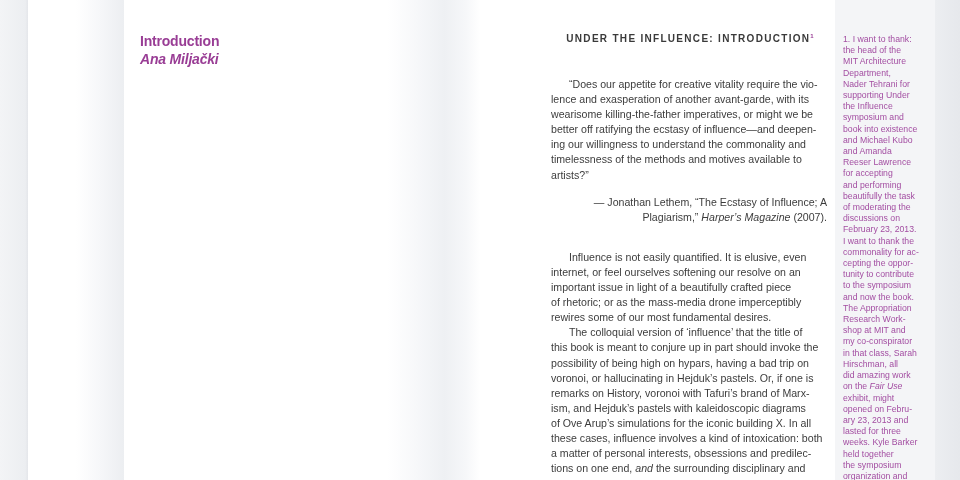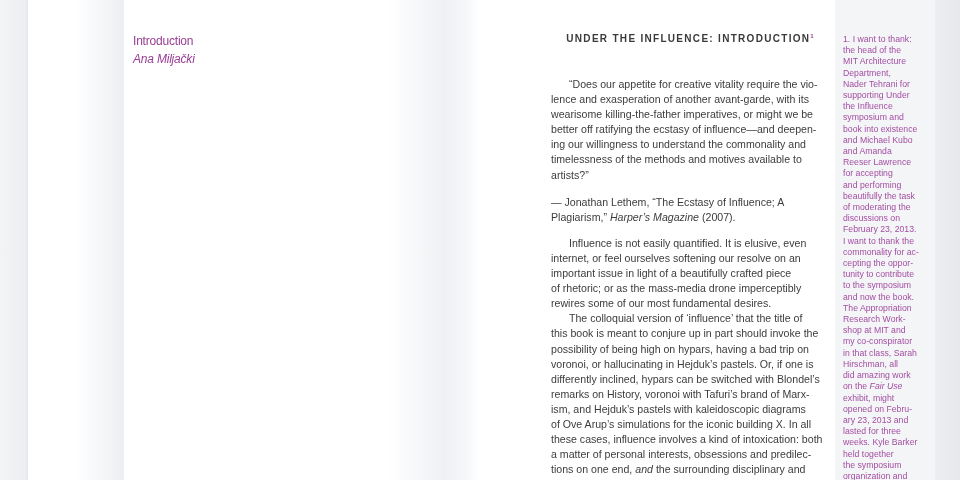--- a/index.html
+++ b/index.html
@@ -49,25 +49,25 @@
     }
     .edge-right {
       position: absolute;
       left: 935px; top: 0;
       width: 25px; height: 480px;
       background: linear-gradient(to right, #eceef1, #e6e8ec);
     }
 
     .chapter-head {
       position: absolute;
-      left: 133px; top: 32px;
+      left: 140px; top: 32px;
       font-family: "Liberation Sans", sans-serif;
       color: #993d95;
-      font-weight: normal;
-      font-size: 12px;
+      font-weight: bold;
+      font-size: 14px;
       line-height: 18px;
       letter-spacing: -0.2px;
     }
     .chapter-head .author {
       font-style: italic;
       display: block;
     }
     .chapter-head .title { display: block; }
 
     .running-title {
@@ -95,22 +95,23 @@
       font-size: 10.6px;
       line-height: 15.1px;
       color: #3c3c3c;
     }
     .body-text p {
       margin: 0;
       text-indent: 18px;
     }
     .body-text .quote { margin-bottom: 12px; }
     .body-text .attribution {
+      text-align: right;
       text-indent: 0;
-      margin-bottom: 11px;
+      margin-bottom: 25px;
     }
     .body-text em { }
 
     .footnote {
       position: absolute;
       left: 843px; top: 34px;
       width: 86px;
       font-family: "Liberation Sans", sans-serif;
       font-size: 8.7px;
       line-height: 11.2px;
@@ -158,21 +159,20 @@
       <span class="line" style="text-indent:0">internet, or feel ourselves softening our resolve on an</span>
       <span class="line" style="text-indent:0">important issue in light of a beautifully crafted piece</span>
       <span class="line" style="text-indent:0">of rhetoric; or as the mass-media drone imperceptibly</span>
       <span class="line" style="text-indent:0">rewires some of our most fundamental desires.</span>
     </p>
     <p>
       <span class="line">The colloquial version of ‘influence’ that the title of</span>
       <span class="line" style="text-indent:0">this book is meant to conjure up in part should invoke the</span>
       <span class="line" style="text-indent:0">possibility of being high on hypars, having a bad trip on</span>
       <span class="line" style="text-indent:0">voronoi, or hallucinating in Hejduk’s pastels. Or, if one is</span>
-      <span class="line" style="text-indent:0">differently inclined, hypars can be switched with Blondel’s</span>
       <span class="line" style="text-indent:0">remarks on History, voronoi with Tafuri’s brand of Marx-</span>
       <span class="line" style="text-indent:0">ism, and Hejduk’s pastels with kaleidoscopic diagrams</span>
       <span class="line" style="text-indent:0">of Ove Arup’s simulations for the iconic building X. In all</span>
       <span class="line" style="text-indent:0">these cases, influence involves a kind of intoxication: both</span>
       <span class="line" style="text-indent:0">a matter of personal interests, obsessions and predilec-</span>
       <span class="line" style="text-indent:0"><span>tions on one end,</span> <em>and</em> <span>the surrounding disciplinary and</span></span>
     </p>
   </div>
 
   <div class="footnote">

